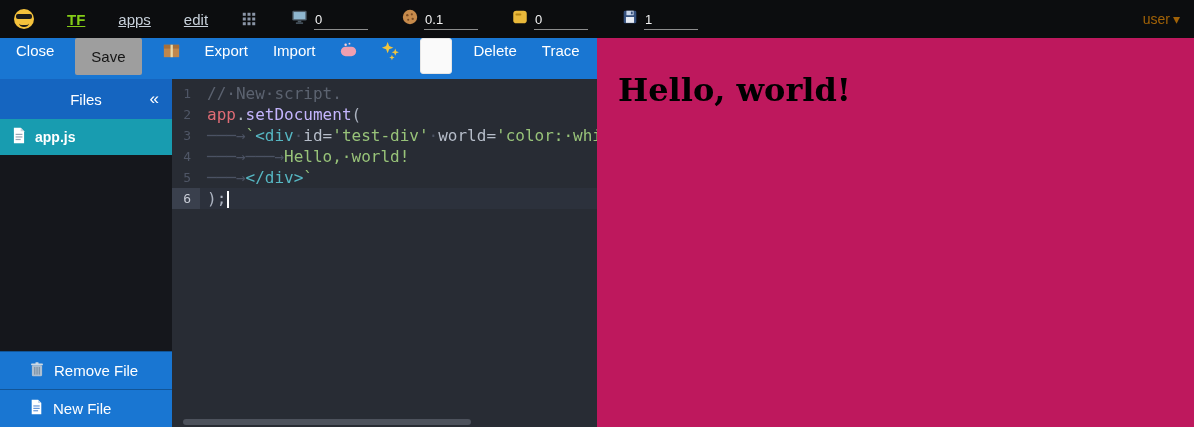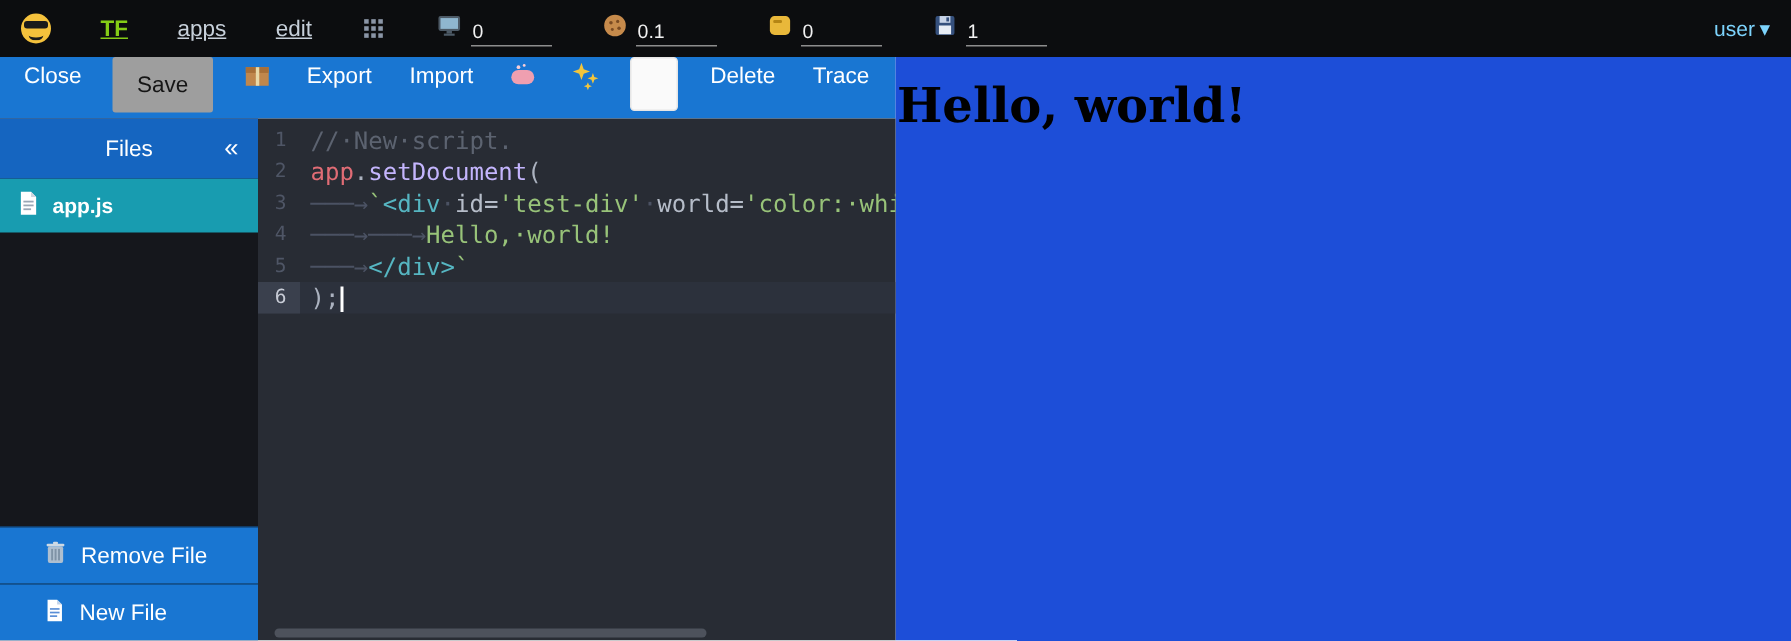--- a/index.html
+++ b/index.html
@@ -9,21 +9,21 @@
   
   .topbar{height:38px;background:var(--topbar-bg,#0c0d0f);display:flex;align-items:center;gap:33px;padding:0 14px;color:#eee}
   .smiley{width:20px;height:20px;border-radius:50%;background:#f5c23c;position:relative;display:inline-block;flex:none;cursor:pointer}
   .smiley::before{content:"";position:absolute;left:2px;right:2px;top:5px;height:5px;background:#1b1b1b;border-radius:2px}
   .smiley::after{content:"";position:absolute;left:5px;right:5px;bottom:2px;height:5px;border-bottom:2px solid #1b1b1b;border-radius:50%}
   .brand{color:#84cc16;font-weight:bold;font-size:15px;text-decoration:underline;cursor:pointer}
   .navlink{color:#c7d0da;font-size:15px;text-decoration:underline;cursor:pointer}
   .iconbtn{display:inline-flex;align-items:center;cursor:pointer;background:none;border:none;padding:0}
   .stat{display:flex;align-items:flex-end;gap:5px}
   .stat-value{display:inline-block;min-width:54px;border-bottom:1px solid #8d8d8d;font-size:13px;color:#f2f2f2;padding:0 1px 2px}
-  .user{margin-left:auto;font-size:14px;color:#7dd3fc;display:flex;gap:3px;align-items:center;cursor:pointer}
+  .user{margin-left:auto;font-size:14px;color:#a16207;display:flex;gap:3px;align-items:center;cursor:pointer}
 
   
   .main{display:flex;height:389px}
   .left{width:597px;flex:none;display:flex;flex-direction:column}
 
   
   .toolbar{height:41px;background:var(--accent,#1976d2);display:flex;align-items:flex-start;gap:17px;padding:0 12px;flex:none}
   .tbtn{background:none;border:none;color:#fff;font-size:15px;font-family:inherit;padding:4px 4px;cursor:pointer;white-space:nowrap}
   .tbtn-save{background:#9e9e9e;color:#151515;padding:10px 16px;border-radius:2px}
   .tbtn-icon{padding:2px;display:inline-flex;align-items:center}
@@ -51,21 +51,21 @@
   .tk-punct{color:#abb2bf}
   .tk-string{color:#98c379}
   .tk-tag{color:#56b6c2}
   .tk-attr{color:#b6bdc9}
   .tk-ws{color:#4b5263}
   .tk-tab{color:#4b5263}
   .caret-bar{display:inline-block;width:2px;height:17px;background:#fff;vertical-align:middle;margin-left:1px}
   .hscroll{position:absolute;left:11px;bottom:2px;width:288px;height:6px;border-radius:3px;background:#4d525c;cursor:pointer}
 
   
-  .preview{flex:1;background:#1d4ed8;padding:0;overflow:hidden}
+  .preview{flex:1;background:#be185d;padding:20px;overflow:hidden}
   .preview h1{font-family:"DejaVu Serif",serif;font-size:32px;font-weight:bold;color:#000;margin:13px 0 0 1px}
 </style>
 </head>
 <body>
 
 <div class="topbar">
   <span class="smiley"></span>
   <a class="brand">TF</a>
   <a class="navlink">apps</a>
   <a class="navlink">edit</a>

